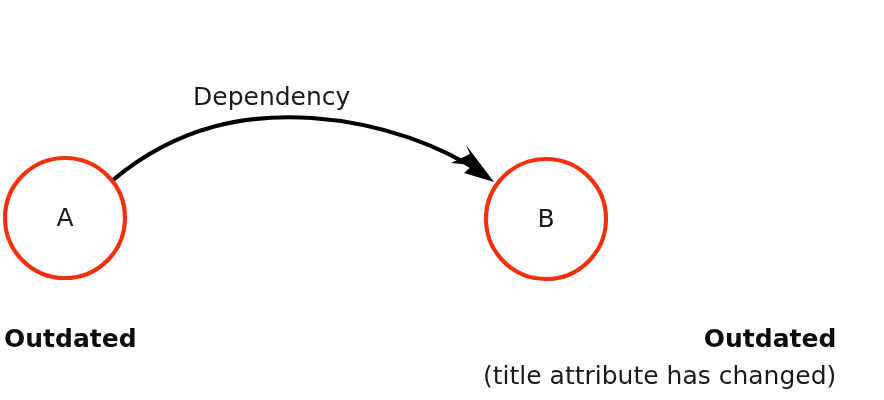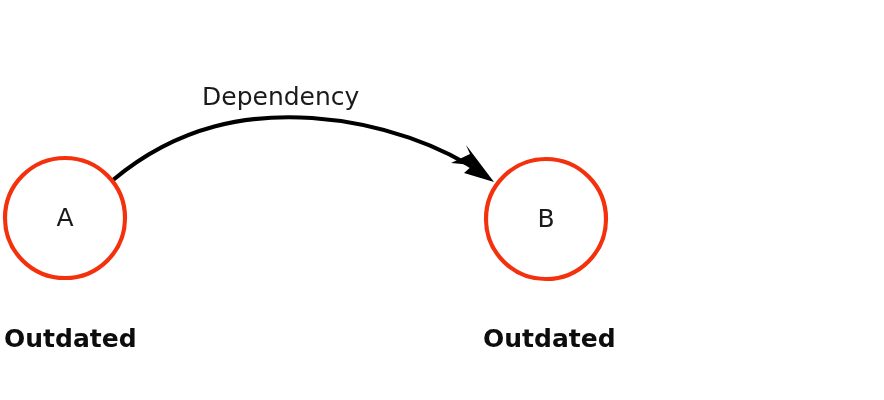--- a/index.html
+++ b/index.html
@@ -41,21 +41,21 @@
     stroke: #000000;
     stroke-width: 4.2;
     stroke-linecap: round;
   }
   .arrow-head {
     fill: #000000;
     stroke: none;
   }
   .edge-label-text {
     position: absolute;
-    left: 202px;
+    left: 193px;
     top: 2px;
     font-size: 25px;
     font-weight: 400;
     line-height: 38px;
     color: #1a1a1a;
     white-space: pre;
   }
   .edge-label-text div {
     white-space: nowrap;
   }
@@ -111,15 +111,16 @@
   <div class="edge-label-text">
     <div>Dependency</div>
   </div>
 
   <div class="status-block left-status">
     <div class="status-title">Outdated</div>
   </div>
 
   <div class="status-block right-status">
     <div class="status-title">Outdated</div>
+    <div class="status-detail">(title attribute has changed)</div>
   </div>
 
 </div>
 
 </body></html>

